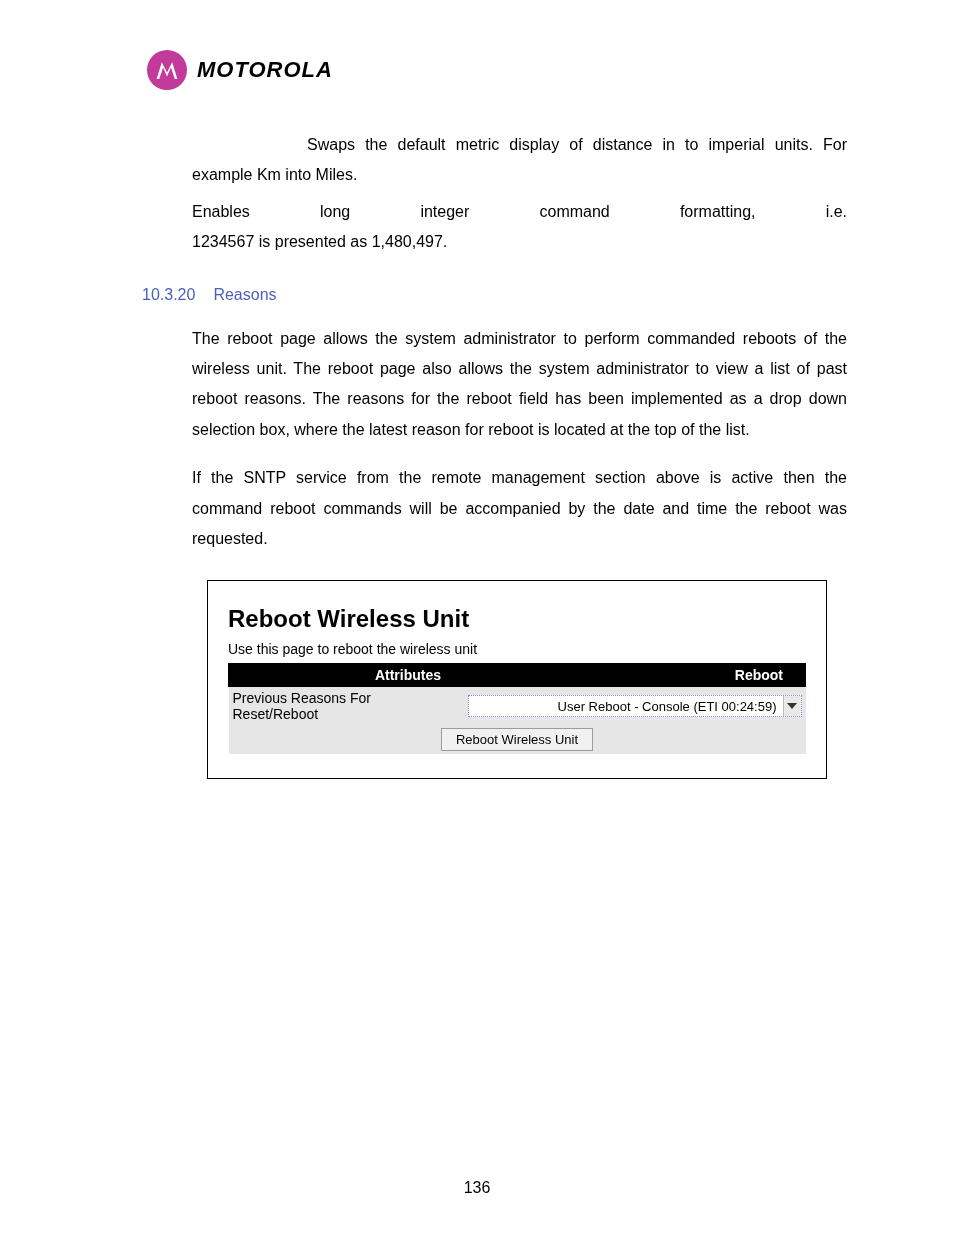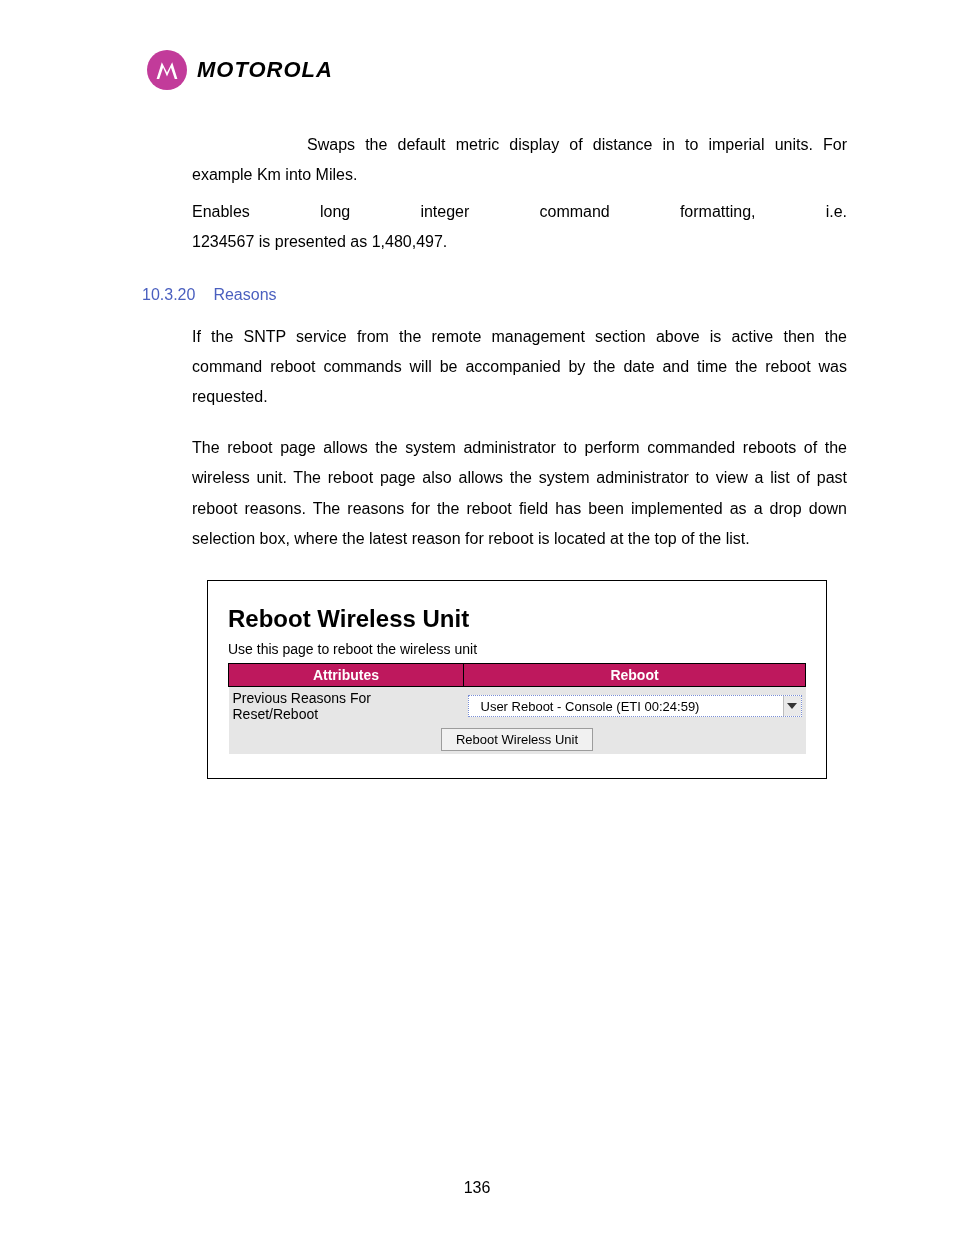--- a/index.html
+++ b/index.html
@@ -82,47 +82,48 @@
   .sshot-sub {
     font-size: 14px;
     margin-bottom: 6px;
   }
   table.attr {
     width: 100%;
     border-collapse: collapse;
     font-size: 14px;
   }
   table.attr th {
-    background: #be185d;
+    background: #000000;
     color: #fff;
-    text-align: center;
-    padding: 3px 10px;
+    text-align: right;
+    padding: 3px 22px;
     font-weight: bold;
     border: 1px solid #000;
   }
   table.attr td {
     padding: 3px 4px;
     border: none;
     background: #e6e6e6;
     vertical-align: middle;
   }
   .select-wrap {
     display: flex;
     align-items: stretch;
     border: 1px dotted #7a8fd6;
     background: #fff;
     height: 22px;
   }
   .select-value {
     flex: 1;
-    padding: 2px 12px;
+    padding: 2px 6px;
     font-size: 13px;
     line-height: 18px;
     white-space: nowrap;
     overflow: hidden;
+    text-align: right;
   }
   .select-arrow {
     width: 18px;
     background: #e9e9e9;
     border-left: 1px solid #bdbdbd;
     display: flex;
     align-items: center;
     justify-content: center;
   }
   .select-arrow svg { display:block; }
@@ -167,23 +168,23 @@
   <div class="body-text para2">
     <span class="para2-lead">Enables long integer command formatting, i.e.</span>
     <span>1234567 is presented as 1,480,497.</span>
   </div>
 
   <div class="section-row">
     <span class="section-num">10.3.20</span>
     <span class="section-title">Reasons</span>
   </div>
 
+  <div class="body-text para3">The reboot page allows the system administrator to perform commanded reboots of the wireless unit. The reboot page also allows the system administrator to view a list of past reboot reasons. The reasons for the reboot field has been implemented as a drop down selection box, where the latest reason for reboot is located at the top of the list.</div>
+
   <div class="body-text para4">If the SNTP service from the remote management section above is active then the command reboot commands will be accompanied by the date and time the reboot was requested.</div>
-
-  <div class="body-text para3">The reboot page allows the system administrator to perform commanded reboots of the wireless unit. The reboot page also allows the system administrator to view a list of past reboot reasons. The reasons for the reboot field has been implemented as a drop down selection box, where the latest reason for reboot is located at the top of the list.</div>
 
   <div class="screenshot-box">
     <div class="sshot-title">Reboot Wireless Unit</div>
     <div class="sshot-sub">Use this page to reboot the wireless unit</div>
     <table class="attr">
       <tbody>
           <tr>
         <th style="width:235px">Attributes</th>
         <th>Reboot</th>
       </tr>

